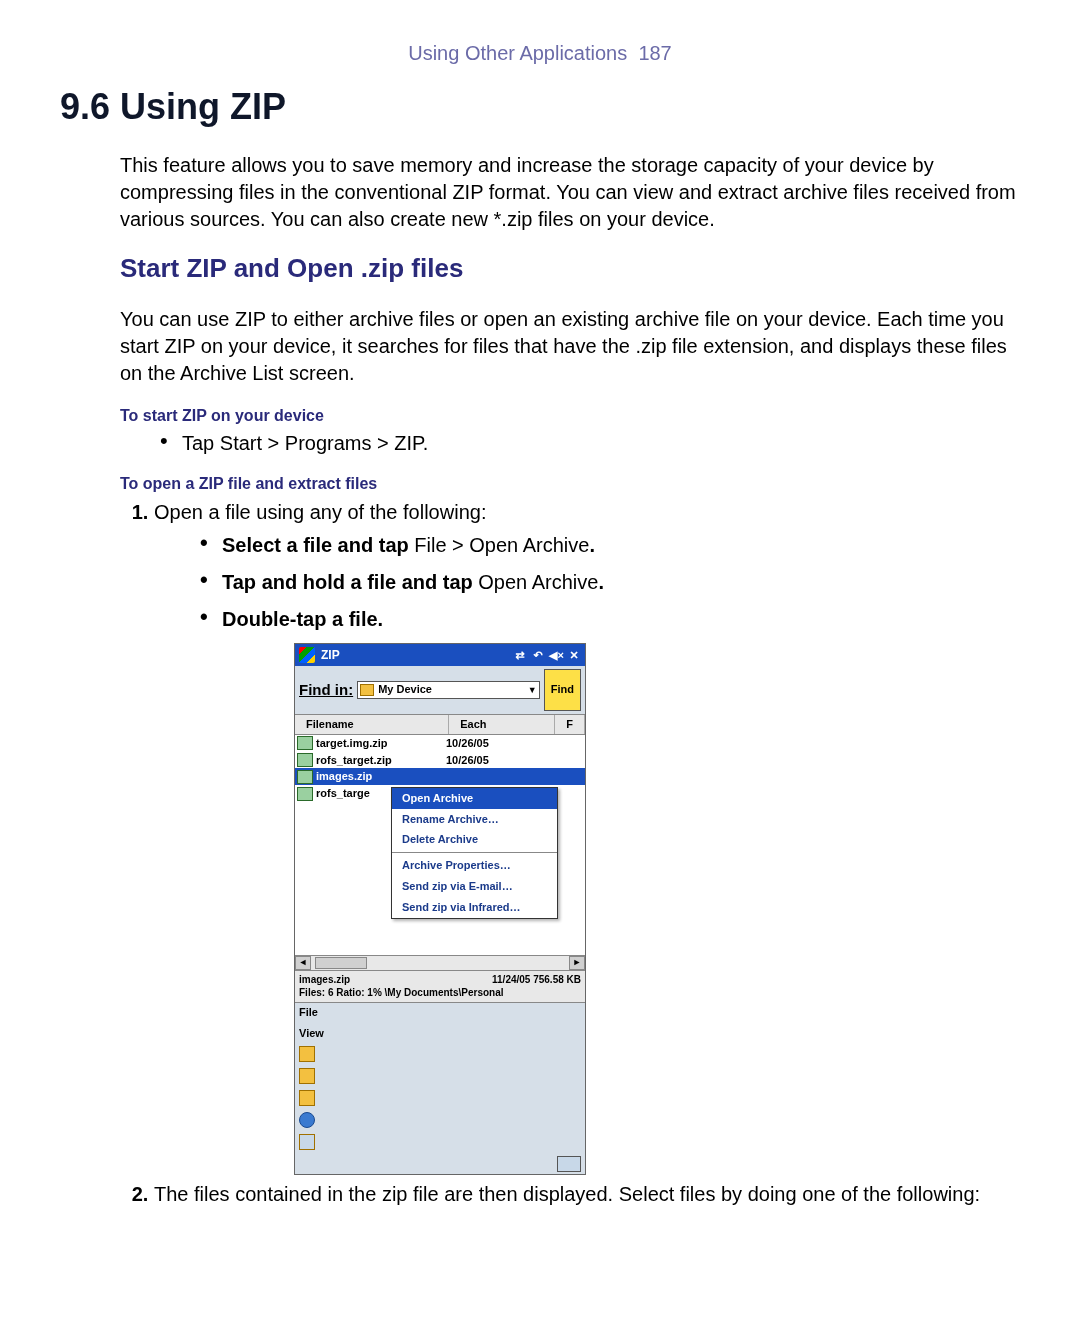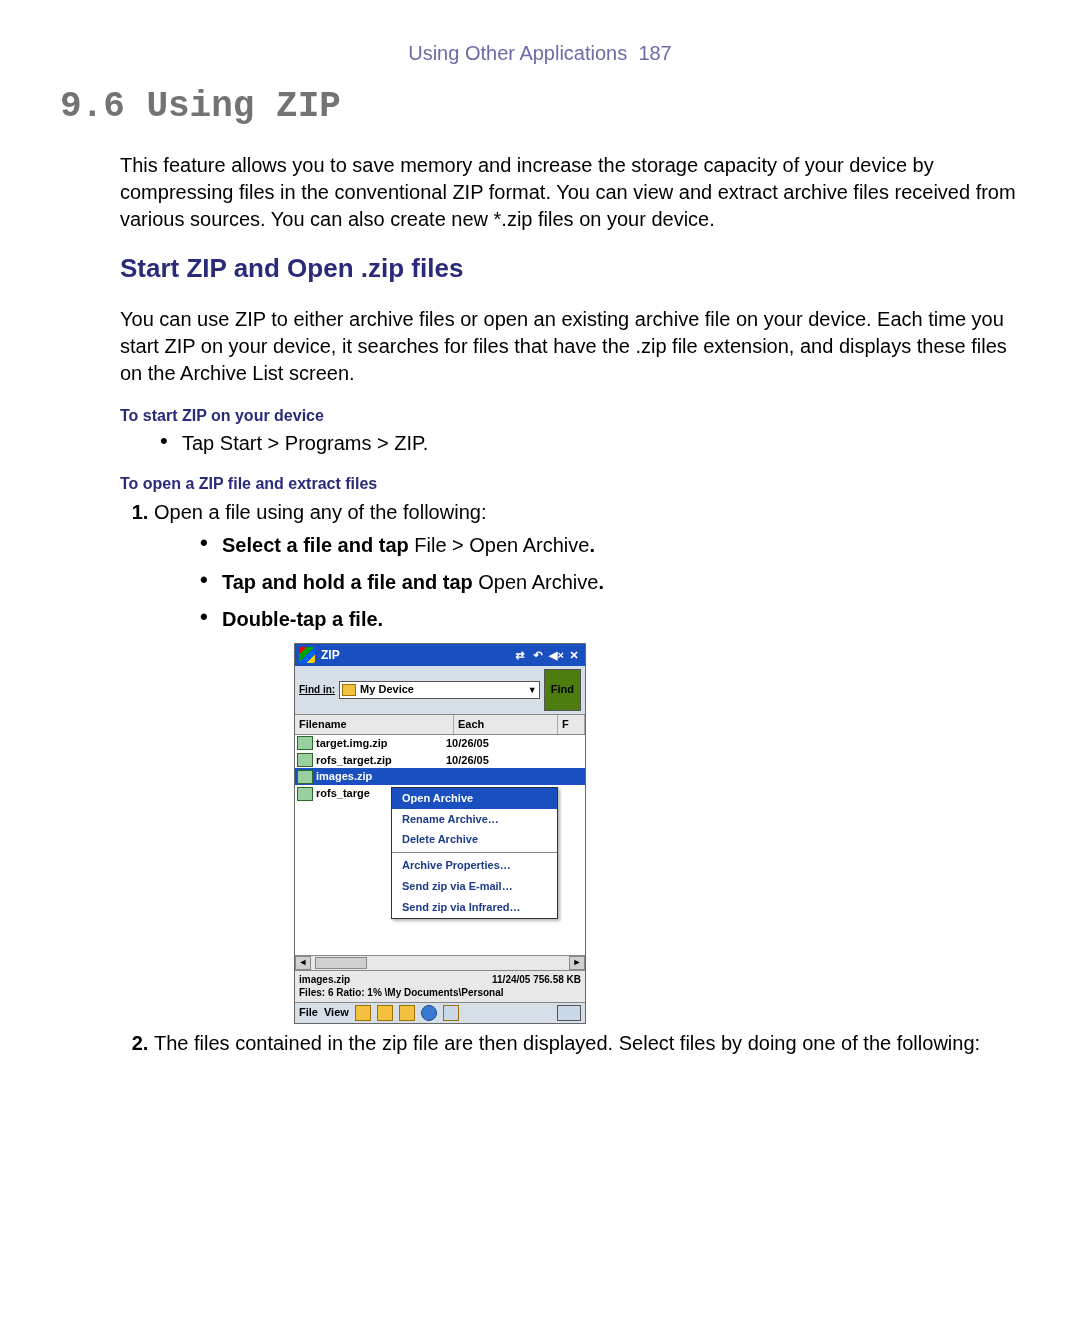--- a/index.html
+++ b/index.html
@@ -15,23 +15,22 @@
   }
   .page-header {
     text-align: center;
     color: #6b6ba8;
     font-size: 20px;
     margin-bottom: 10px;
   }
   h1.section-title {
     font-size: 36px;
     font-weight: bold;
-    color: #737373;
+    color: #0f172a;
     margin: 16px 0 20px 0;
-    font-family: Liberation Mono, monospace;
   }
   .body-text {
     margin-left: 60px;
     margin-bottom: 18px;
   }
   h2.subsection {
     color: #2a2a7a;
     font-size: 26px;
     font-weight: bold;
     margin: 18px 0 8px 60px;
@@ -137,54 +136,54 @@
     color: #fff; font-size: 11px;
   }
   .findbar {
     background: #d6dfe8;
     padding: 3px 4px;
     display: flex;
     align-items: center;
     gap: 4px;
     border-bottom: 1px solid #888;
   }
-  .findbar .label { font-size: 10px; text-decoration: underline; }
+  .findbar .label { font-size: 15px; text-decoration: underline; }
   .findbar .dropdown {
     flex: 1;
     display: flex;
     align-items: center;
     background: #fff;
     border: 1px solid #555;
     height: 16px;
     padding: 0 2px;
     font-size: 11px;
   }
   .findbar .dropdown .folder {
     width: 12px; height: 10px; background: #f3c040; border: 1px solid #a07000; margin-right: 4px;
   }
   .findbar .dropdown .arrow {
     margin-left: auto; font-size: 9px;
   }
   .findbar .find-btn {
-    background: #4d7c0f;
+    background: #fde047;
     border: 1px solid #555;
     padding: 12px 6px;
     height: 16px;
     font-size: 11px;
     line-height: 14px;
   }
   .list-header {
     display: flex;
     background: #e8e8e8;
     border-bottom: 1px solid #888;
     font-size: 11px;
   }
   .list-header div {
     border-right: 1px solid #aaa;
-    padding: 2px 4px;
+    padding: 2px 11px;
   }
   .col-name { width: 150px; }
   .col-date { width: 95px; }
   .col-r { flex: 1; }
   .file-list {
     height: 220px;
     overflow: hidden;
     position: relative;
   }
   .file-row {
@@ -255,20 +254,21 @@
     display: flex; justify-content: space-between; font-weight: bold;
   }
   .bottombar {
     background: #d6dfe8;
     border-top: 1px solid #888;
     padding: 2px 4px;
     display: flex;
     gap: 6px;
     font-size: 11px;
     font-weight: bold;
+    flex-direction: column;
   }
   .bottombar .bicon {
     width: 14px; height: 14px; display: inline-block;
     background: #f3c040; border: 1px solid #a07000;
   }
   .bottombar .bicon.blue { background: #3a7ad0; border-color: #1a4a90; border-radius: 50%; }
   .bottombar .bicon.folder2 { background: #f3c040; }
   .bottombar .bicon.tool { background: #c8d8e8; }
   .bottombar .kbd {
     margin-left: auto;

